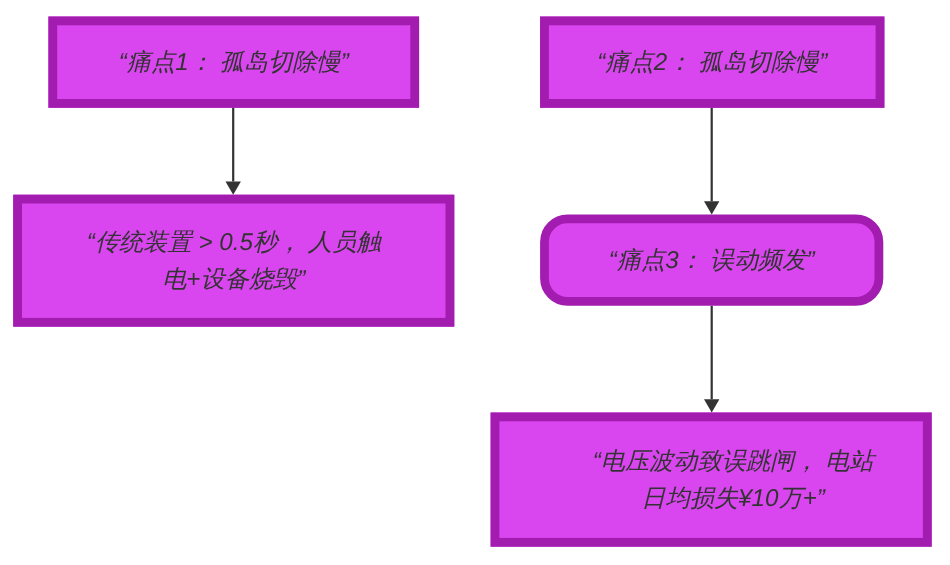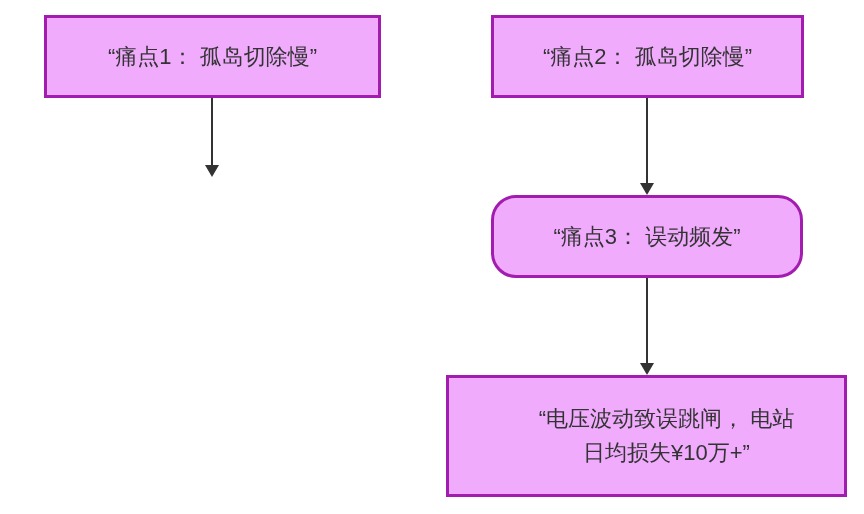--- a/index.html
+++ b/index.html
@@ -7,26 +7,27 @@
     position: relative;
     width: 864px;
     height: 514px;
     background: #ffffff;
     font-family: "Liberation Sans", sans-serif;
     overflow: hidden;
   }
   .node {
     position: absolute;
     box-sizing: border-box;
-    background: #f0abfc;
-    border: 3px solid #a21caf;
+    background: #d946ef;
+    border: 8px solid #a21caf;
     display: flex;
     align-items: center;
     justify-content: center;
     text-align: center;
+    font-style: italic;
   }
   .node-label {
     color: #333333;
     font-size: 22px;
     line-height: 34px;
     white-space: pre-line;
     padding: 0 8px;
   }
   
   .n1 { left: 44px;  top: 15px;  width: 337px; height: 83px; }
@@ -57,20 +58,24 @@
 </style>
 </head>
 <body>
 
 <div class="canvas">
 
   <div class="node n1">
     <span class="node-label">“痛点1： 孤岛切除慢”</span>
   </div>
 
+  <div class="node n2">
+    <span class="node-label">“传统装置 &gt; 0.5秒， 人员触
+电+设备烧毁”</span>
+  </div>
 
   <div class="node n3">
     <span class="node-label">“痛点2： 孤岛切除慢”</span>
   </div>
 
   <div class="node n4">
     <span class="node-label">“痛点3： 误动频发”</span>
   </div>
 
   <div class="node n5">

